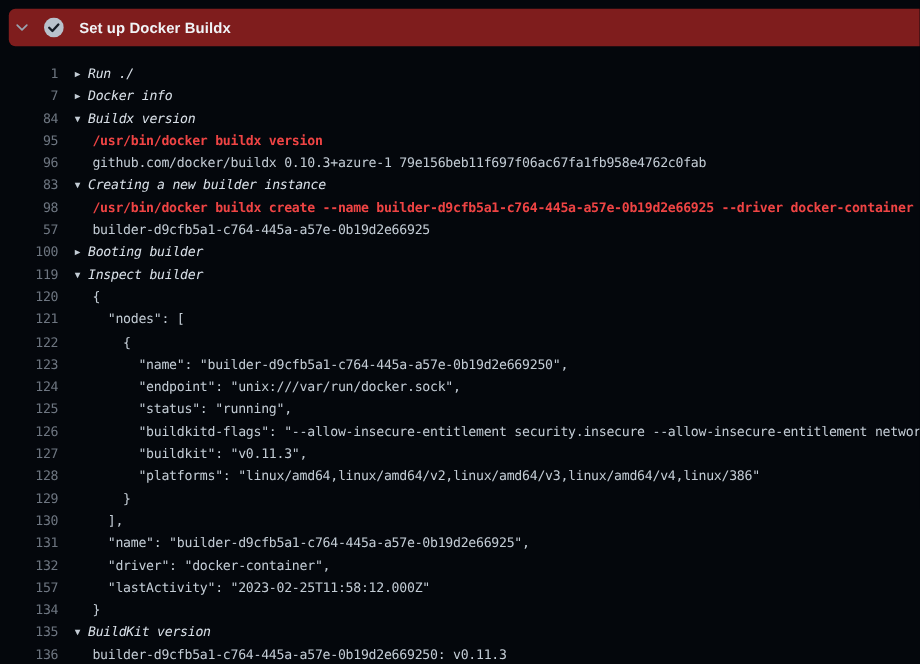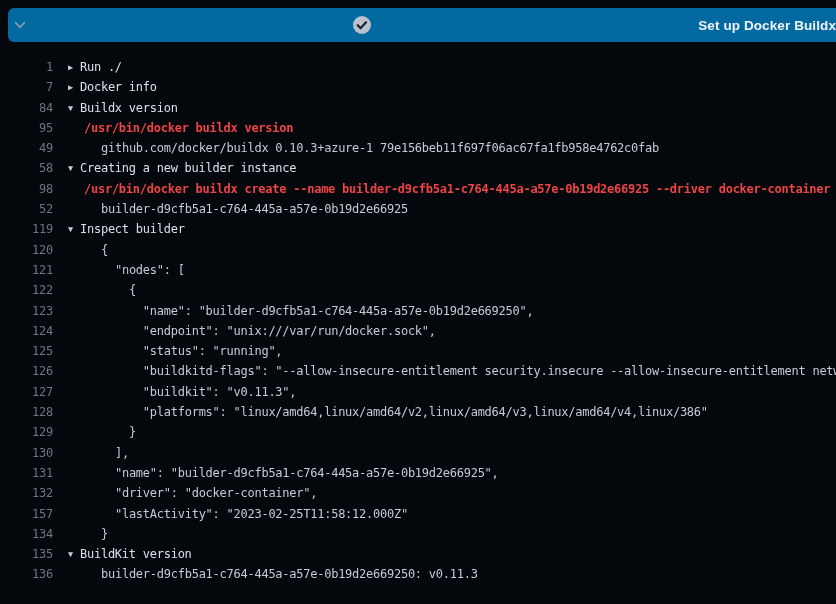--- a/index.html
+++ b/index.html
@@ -12,28 +12,27 @@
     position: relative;
   }
 
   
   .step-header {
     position: absolute;
     top: 8px;
     left: 8px;
     right: 0;
     height: 34px;
-    background: #0369a1;
+    background: #7f1d1d;
     border-radius: 6px 0 0 6px;
     display: flex;
     align-items: center;
     padding-left: 4px;
     box-sizing: border-box;
     cursor: pointer;
-    justify-content: space-between;
   }
   .chev {
     width: 16px;
     height: 16px;
     display: inline-flex;
     align-items: center;
     justify-content: center;
     color: #9aa4b0;
     margin-right: 12px;
     flex: none;
@@ -88,23 +87,23 @@
   .row.output .content { padding-left: 31px; }
 
   .marker {
     display: inline-block;
     width: 12px;
     font-size: 8.5px;
     color: #c3ccd5;
     vertical-align: 1px;
   }
   .row.group-collapsed .text,
-  .row.group-expanded .text { color: #d9e0e8; }
+  .row.group-expanded .text { color: #d9e0e8; font-style: italic; }
   .row.command .text { color: #ef4444; font-weight: bold; }
-  .row.output .text { color: #c3ccd5; margin-left: 17px; }
+  .row.output .text { color: #c3ccd5; }
 </style>
 </head>
 <body>
 
 <div class="step-header">
   <span class="chev">
     <svg width="14" height="14" viewBox="0 0 16 16" fill="none">
       <path d="M3 5.5 L8 10.5 L13 5.5" stroke="currentColor" stroke-width="1.8" stroke-linecap="round" stroke-linejoin="round"></path>
     </svg>
   </span>
@@ -116,24 +115,25 @@
   </span>
   <span class="step-title">Set up Docker Buildx</span>
 </div>
 
 <div class="log">
   <div>
       <div class="row group-collapsed"><span class="num">1</span><span class="content"><span class="marker">▶</span><span class="text">Run ./</span></span></div>
       <div class="row group-collapsed"><span class="num">7</span><span class="content"><span class="marker">▶</span><span class="text">Docker info</span></span></div>
       <div class="row group-expanded"><span class="num">84</span><span class="content"><span class="marker">▼</span><span class="text">Buildx version</span></span></div>
       <div class="row command"><span class="num">95</span><span class="content"><span class="text">/usr/bin/docker buildx version</span></span></div>
-      <div class="row output"><span class="num">49</span><span class="content"><span class="text">github.com/docker/buildx 0.10.3+azure-1 79e156beb11f697f06ac67fa1fb958e4762c0fab</span></span></div>
-      <div class="row group-expanded"><span class="num">58</span><span class="content"><span class="marker">▼</span><span class="text">Creating a new builder instance</span></span></div>
+      <div class="row output"><span class="num">96</span><span class="content"><span class="text">github.com/docker/buildx 0.10.3+azure-1 79e156beb11f697f06ac67fa1fb958e4762c0fab</span></span></div>
+      <div class="row group-expanded"><span class="num">83</span><span class="content"><span class="marker">▼</span><span class="text">Creating a new builder instance</span></span></div>
       <div class="row command"><span class="num">98</span><span class="content"><span class="text">/usr/bin/docker buildx create --name builder-d9cfb5a1-c764-445a-a57e-0b19d2e66925 --driver docker-container</span></span></div>
-      <div class="row output"><span class="num">52</span><span class="content"><span class="text">builder-d9cfb5a1-c764-445a-a57e-0b19d2e66925</span></span></div>
+      <div class="row output"><span class="num">57</span><span class="content"><span class="text">builder-d9cfb5a1-c764-445a-a57e-0b19d2e66925</span></span></div>
+      <div class="row group-collapsed"><span class="num">100</span><span class="content"><span class="marker">▶</span><span class="text">Booting builder</span></span></div>
       <div class="row group-expanded"><span class="num">119</span><span class="content"><span class="marker">▼</span><span class="text">Inspect builder</span></span></div>
       <div class="row output"><span class="num">120</span><span class="content"><span class="text">{</span></span></div>
       <div class="row output"><span class="num">121</span><span class="content"><span class="text">  "nodes": [</span></span></div>
       <div class="row output"><span class="num">122</span><span class="content"><span class="text">    {</span></span></div>
       <div class="row output"><span class="num">123</span><span class="content"><span class="text">      "name": "builder-d9cfb5a1-c764-445a-a57e-0b19d2e669250",</span></span></div>
       <div class="row output"><span class="num">124</span><span class="content"><span class="text">      "endpoint": "unix:///var/run/docker.sock",</span></span></div>
       <div class="row output"><span class="num">125</span><span class="content"><span class="text">      "status": "running",</span></span></div>
       <div class="row output"><span class="num">126</span><span class="content"><span class="text">      "buildkitd-flags": "--allow-insecure-entitlement security.insecure --allow-insecure-entitlement network.host",</span></span></div>
       <div class="row output"><span class="num">127</span><span class="content"><span class="text">      "buildkit": "v0.11.3",</span></span></div>
       <div class="row output"><span class="num">128</span><span class="content"><span class="text">      "platforms": "linux/amd64,linux/amd64/v2,linux/amd64/v3,linux/amd64/v4,linux/386"</span></span></div>

